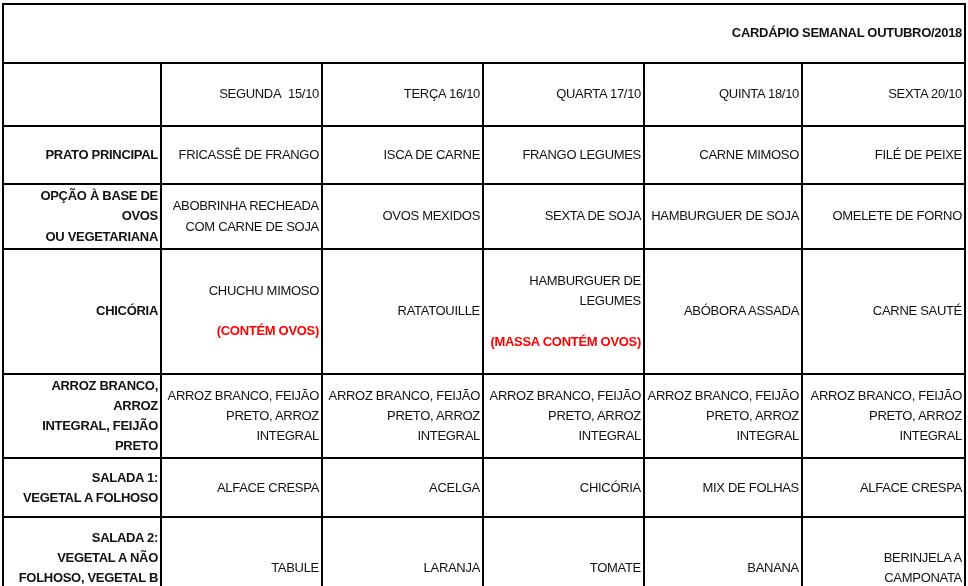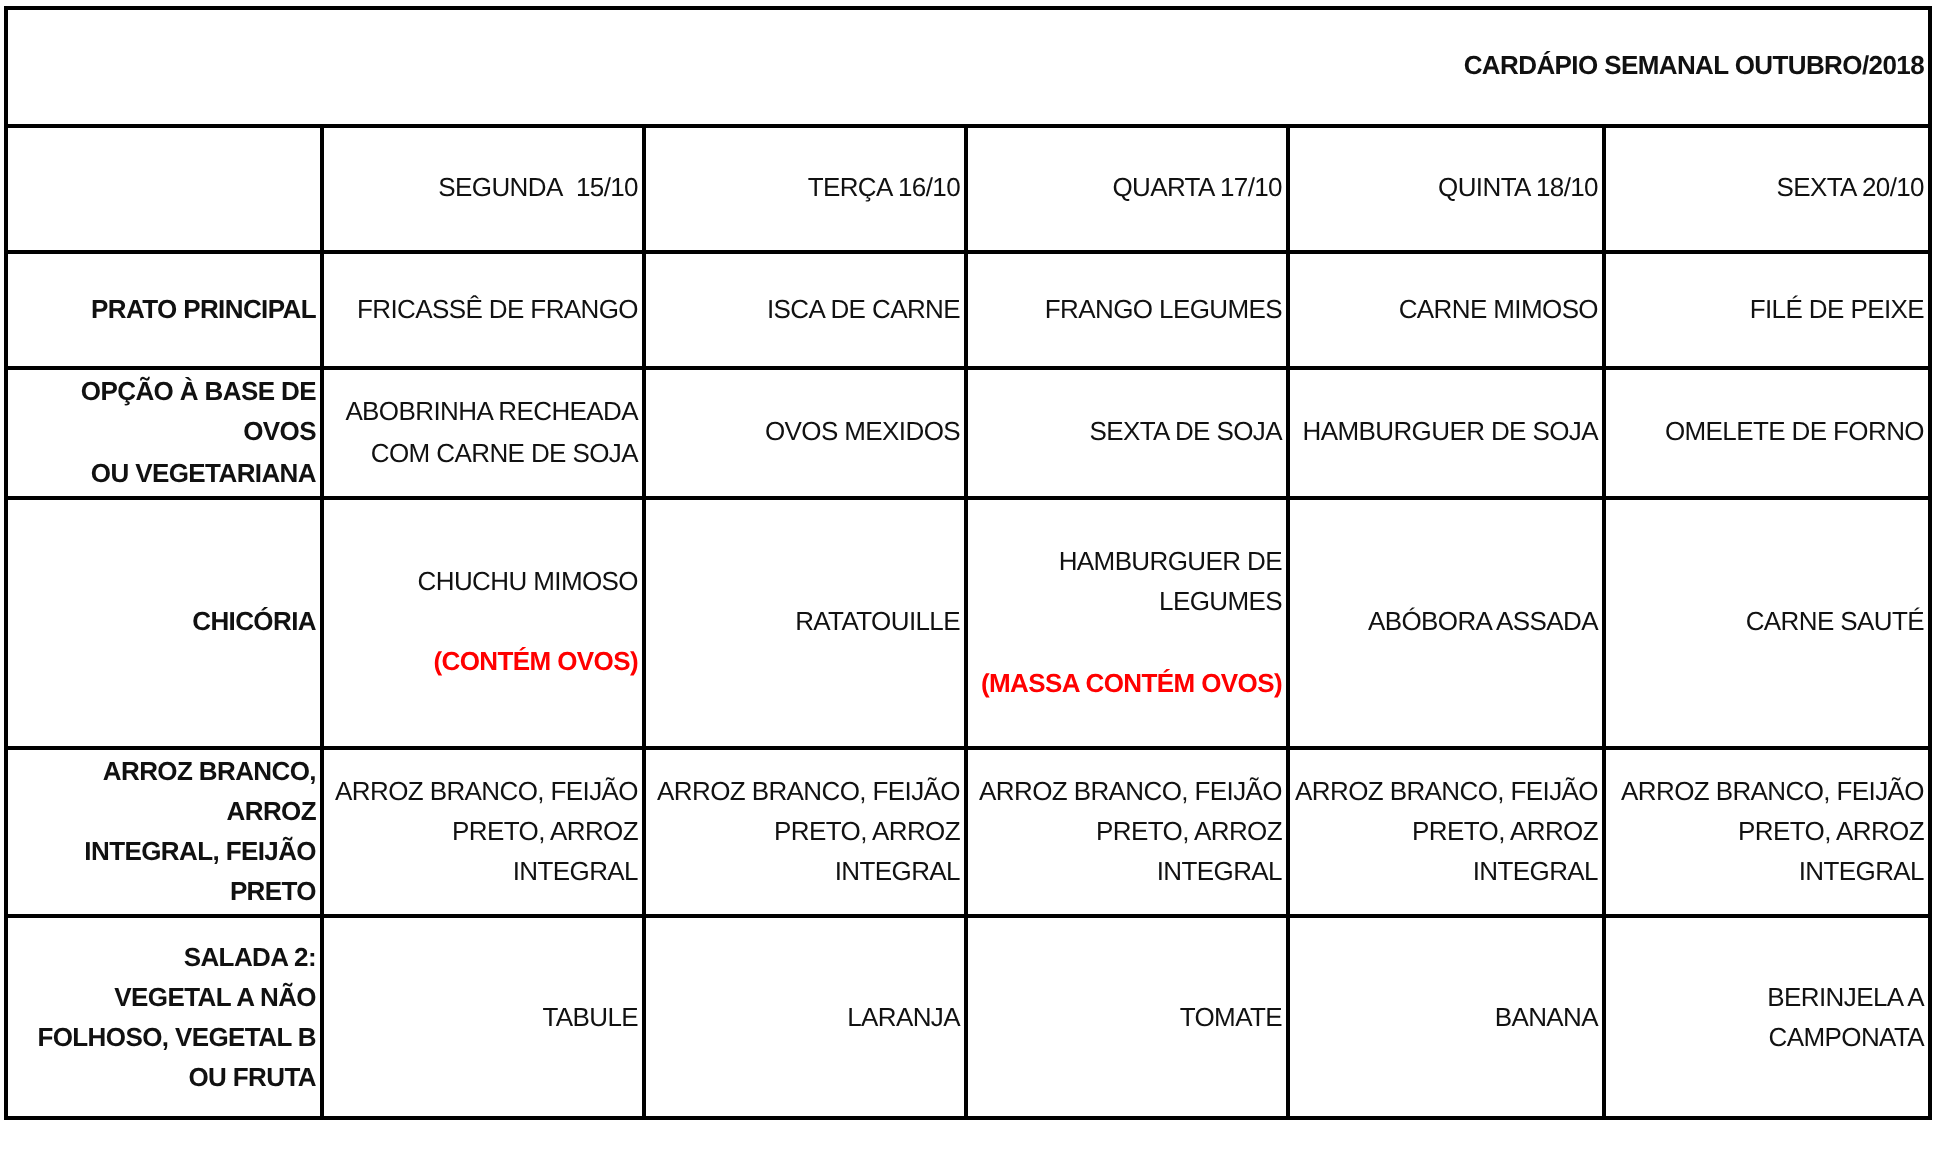--- a/index.html
+++ b/index.html
@@ -133,20 +133,29 @@
       <td class="tight">ARROZ BRANCO, FEIJÃO
 PRETO, ARROZ INTEGRAL</td>
       <td class="tight">ARROZ BRANCO, FEIJÃO
 PRETO, ARROZ INTEGRAL</td>
       <td class="tight">ARROZ BRANCO, FEIJÃO
 PRETO, ARROZ INTEGRAL</td>
       <td class="tight">ARROZ BRANCO, FEIJÃO
 PRETO, ARROZ INTEGRAL</td>
     </tr>
 
+    <tr class="r-sal1">
+      <td class="label">SALADA 1:
+VEGETAL A FOLHOSO</td>
+      <td>ALFACE CRESPA</td>
+      <td>ACELGA</td>
+      <td>CHICÓRIA</td>
+      <td>MIX DE FOLHAS</td>
+      <td>ALFACE CRESPA</td>
+    </tr>
 
     <tr class="r-sal2">
       <td class="label">SALADA 2:
 VEGETAL A NÃO
 FOLHOSO, VEGETAL B
 OU FRUTA</td>
       <td>TABULE</td>
       <td>LARANJA</td>
       <td>TOMATE</td>
       <td>BANANA</td>

